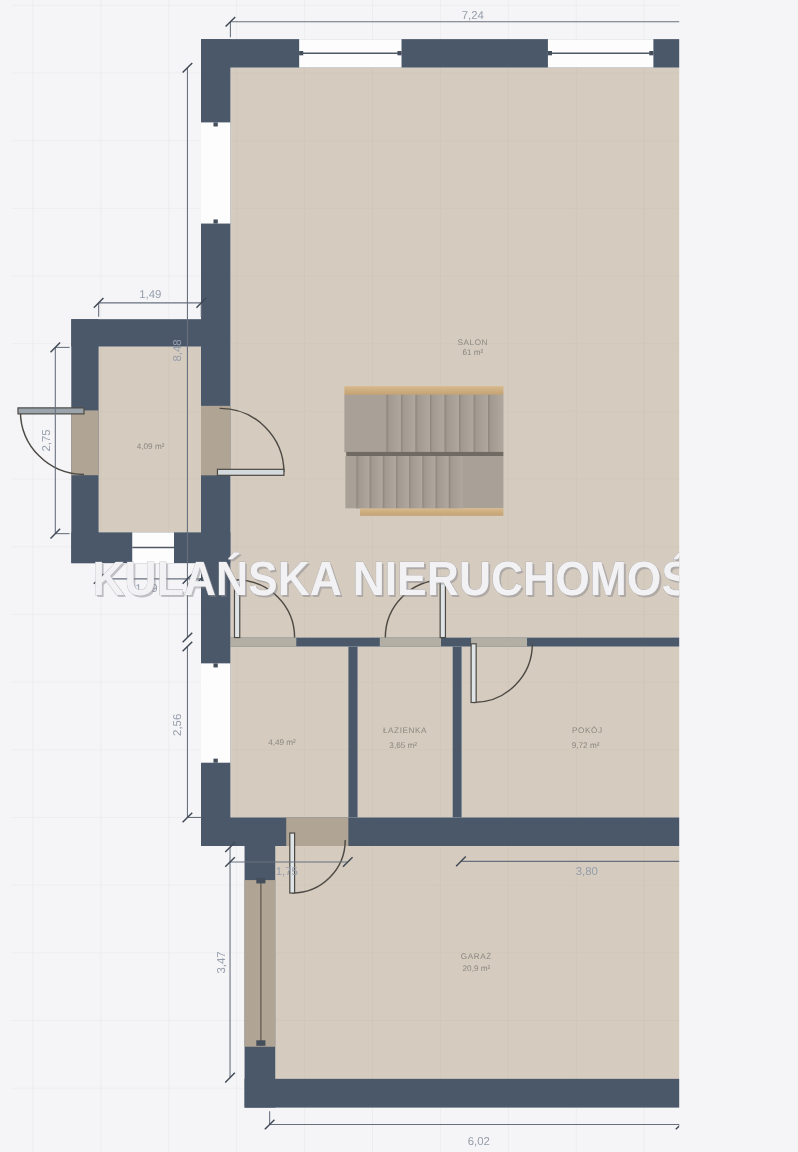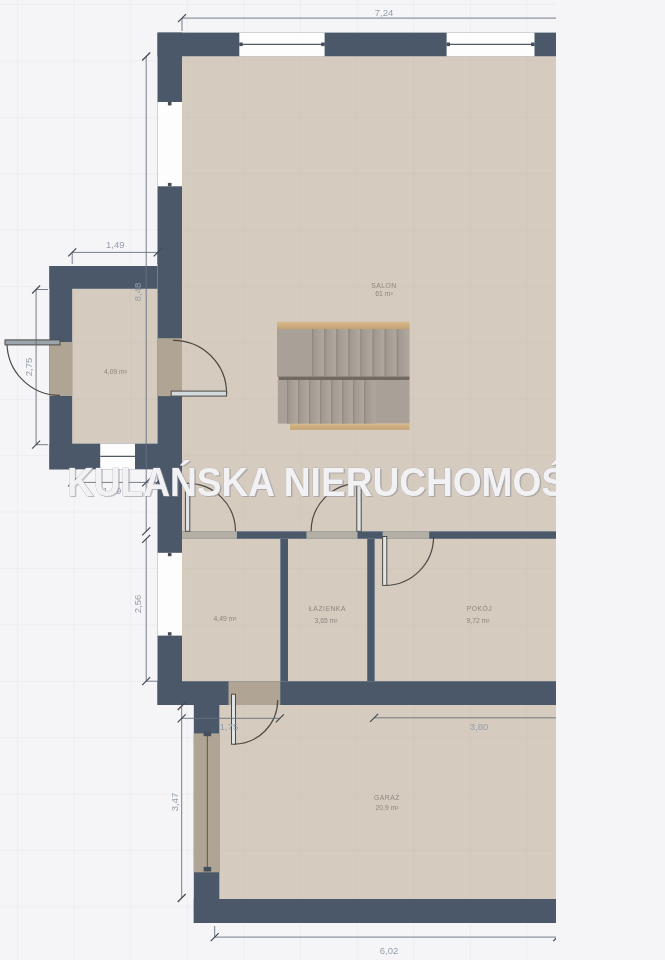--- a/index.html
+++ b/index.html
@@ -1,16 +1,16 @@
 <!DOCTYPE html>
 <html><head>
 <meta charset="utf-8">
 <style>
 html,body{margin:0;padding:0;background:#f5f5f7;}
-#plan{width:556px;height:960px;position:relative;overflow:hidden;}
+#plan{width:556px;height:960px;position:relative;overflow:hidden;margin-left:10px;}
 text{font-family:"Liberation Sans",sans-serif;}
 </style>
 </head>
 <body>
 <div id="plan">
 <svg width="665" height="960" viewBox="0 0 665 960" xmlns="http://www.w3.org/2000/svg">
 <defs>
 <pattern id="grid" width="56.6" height="56.4" patternUnits="userSpaceOnUse" x="17" y="4">
   <path d="M0 0H56.6M0 0V56.4" stroke="#e7e7ea" stroke-width="1" fill="none"></path>
 </pattern>

